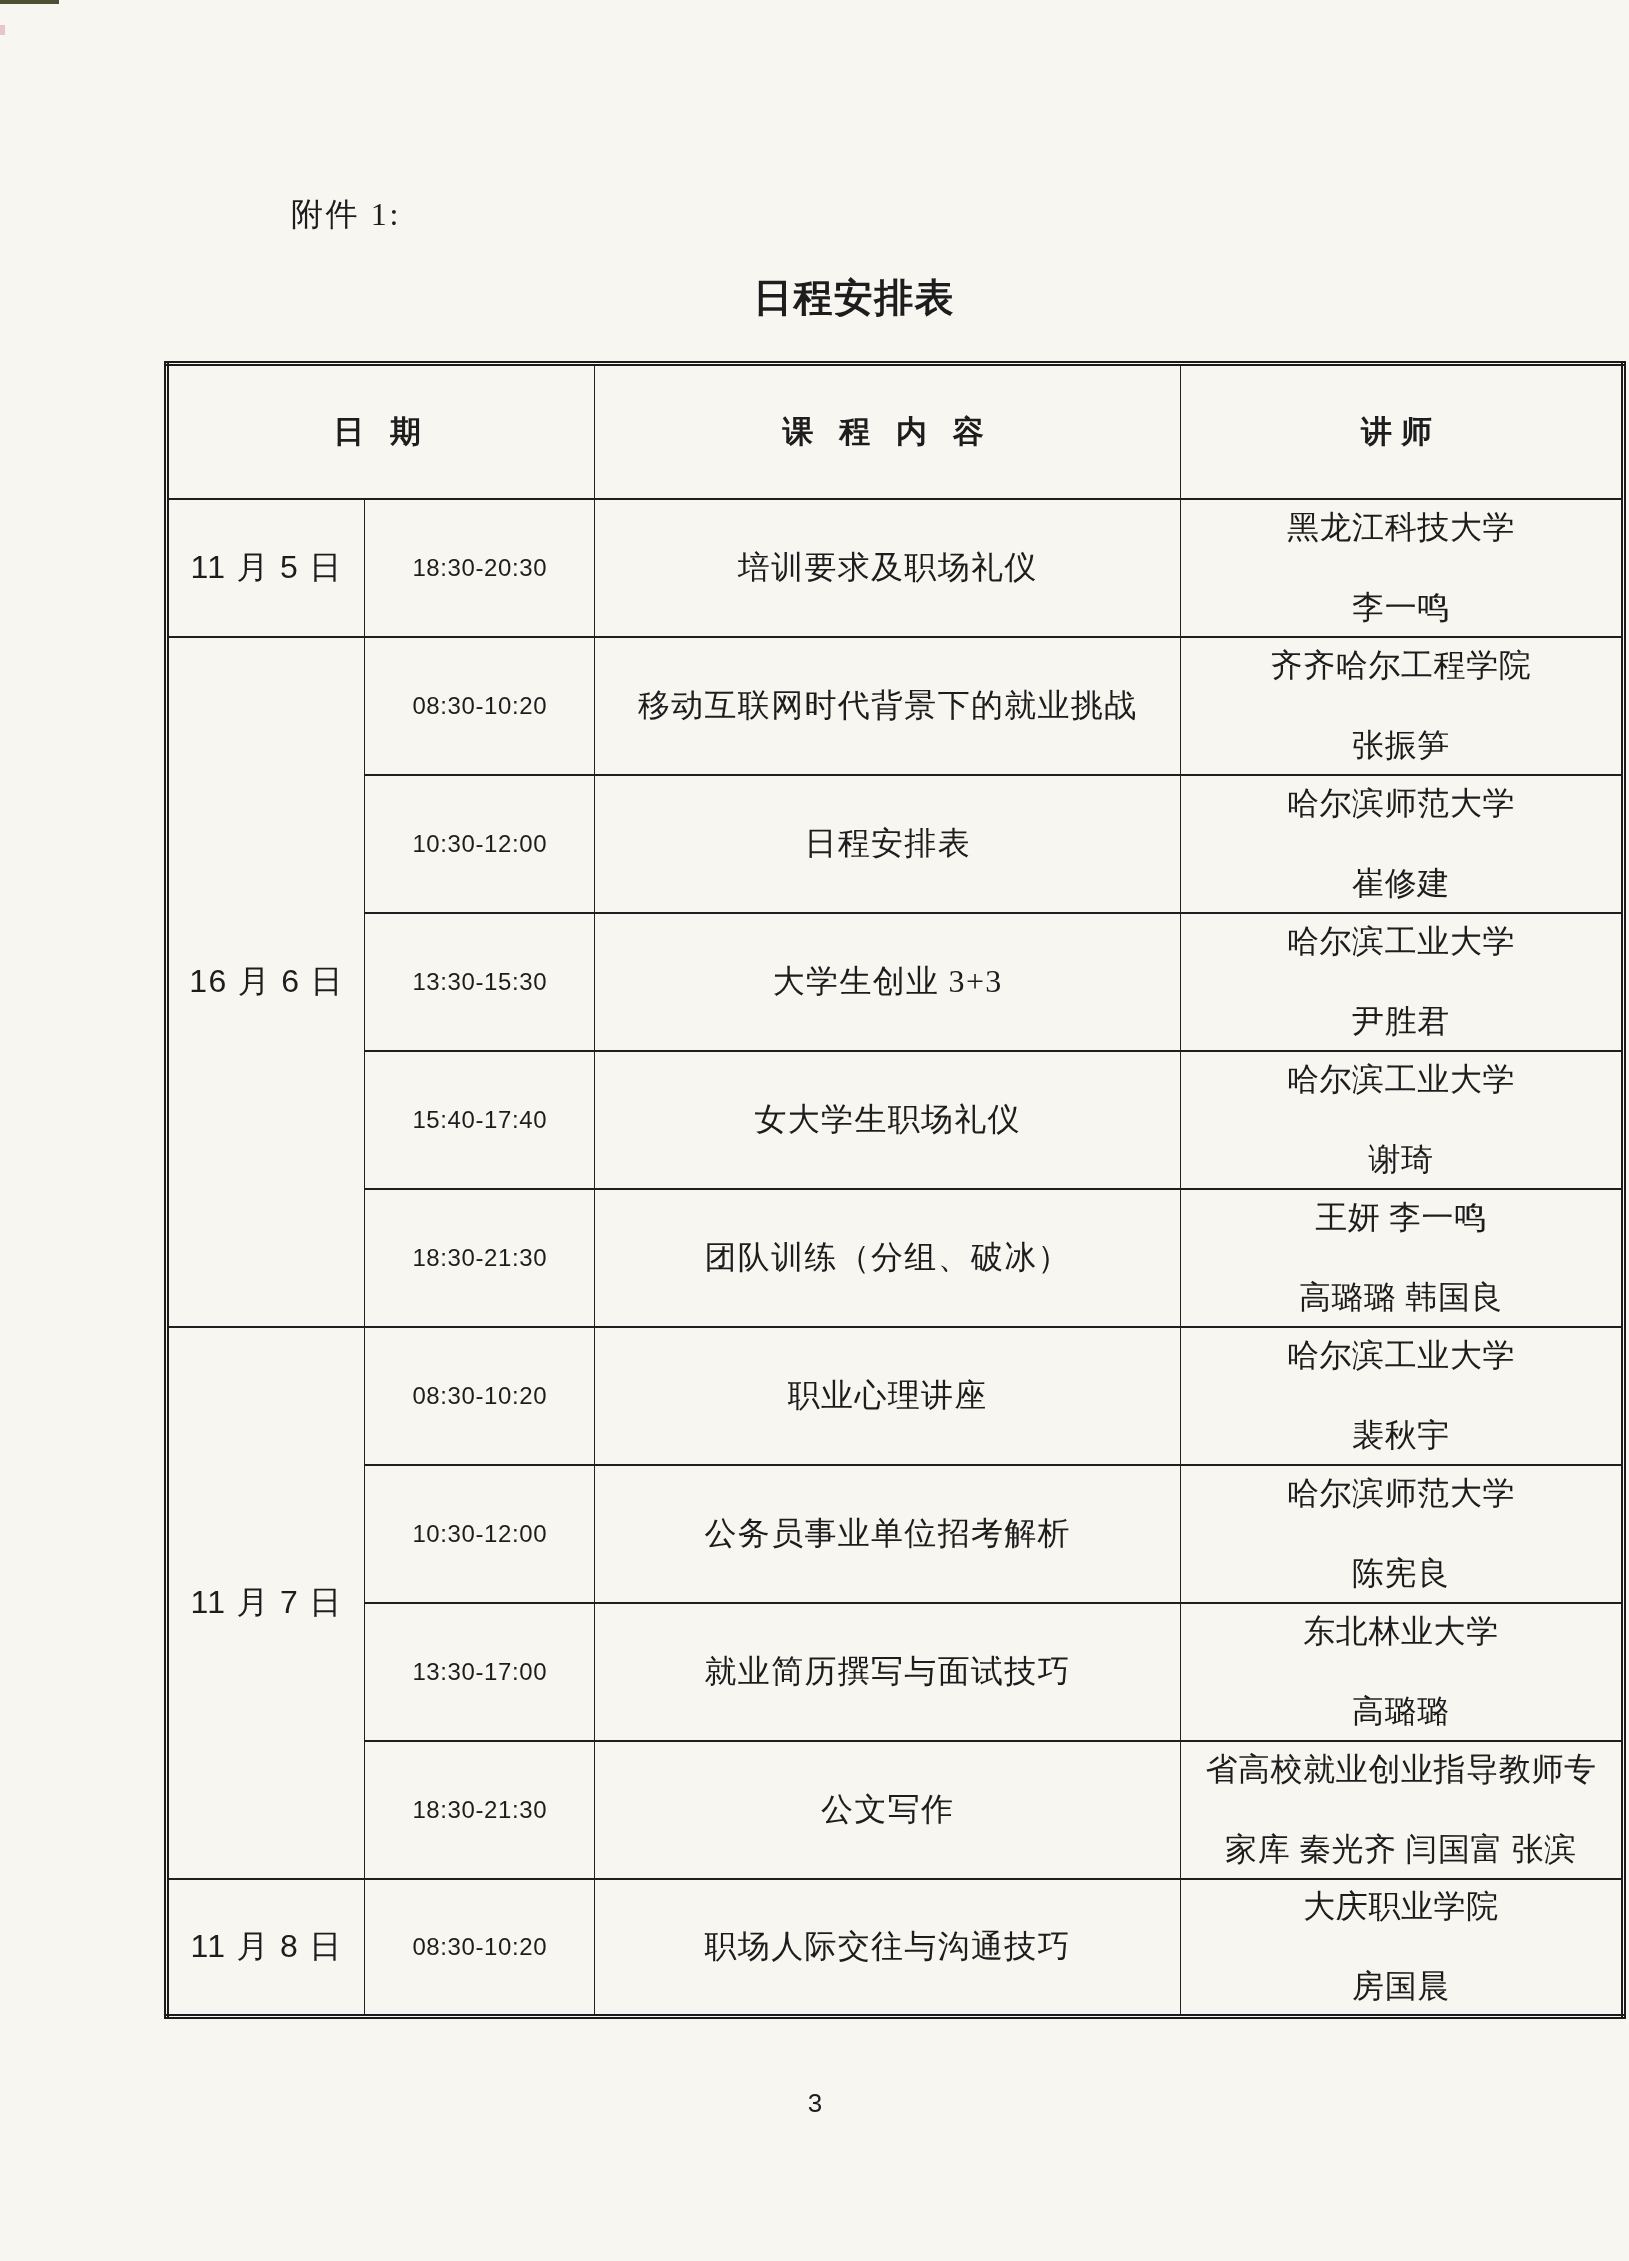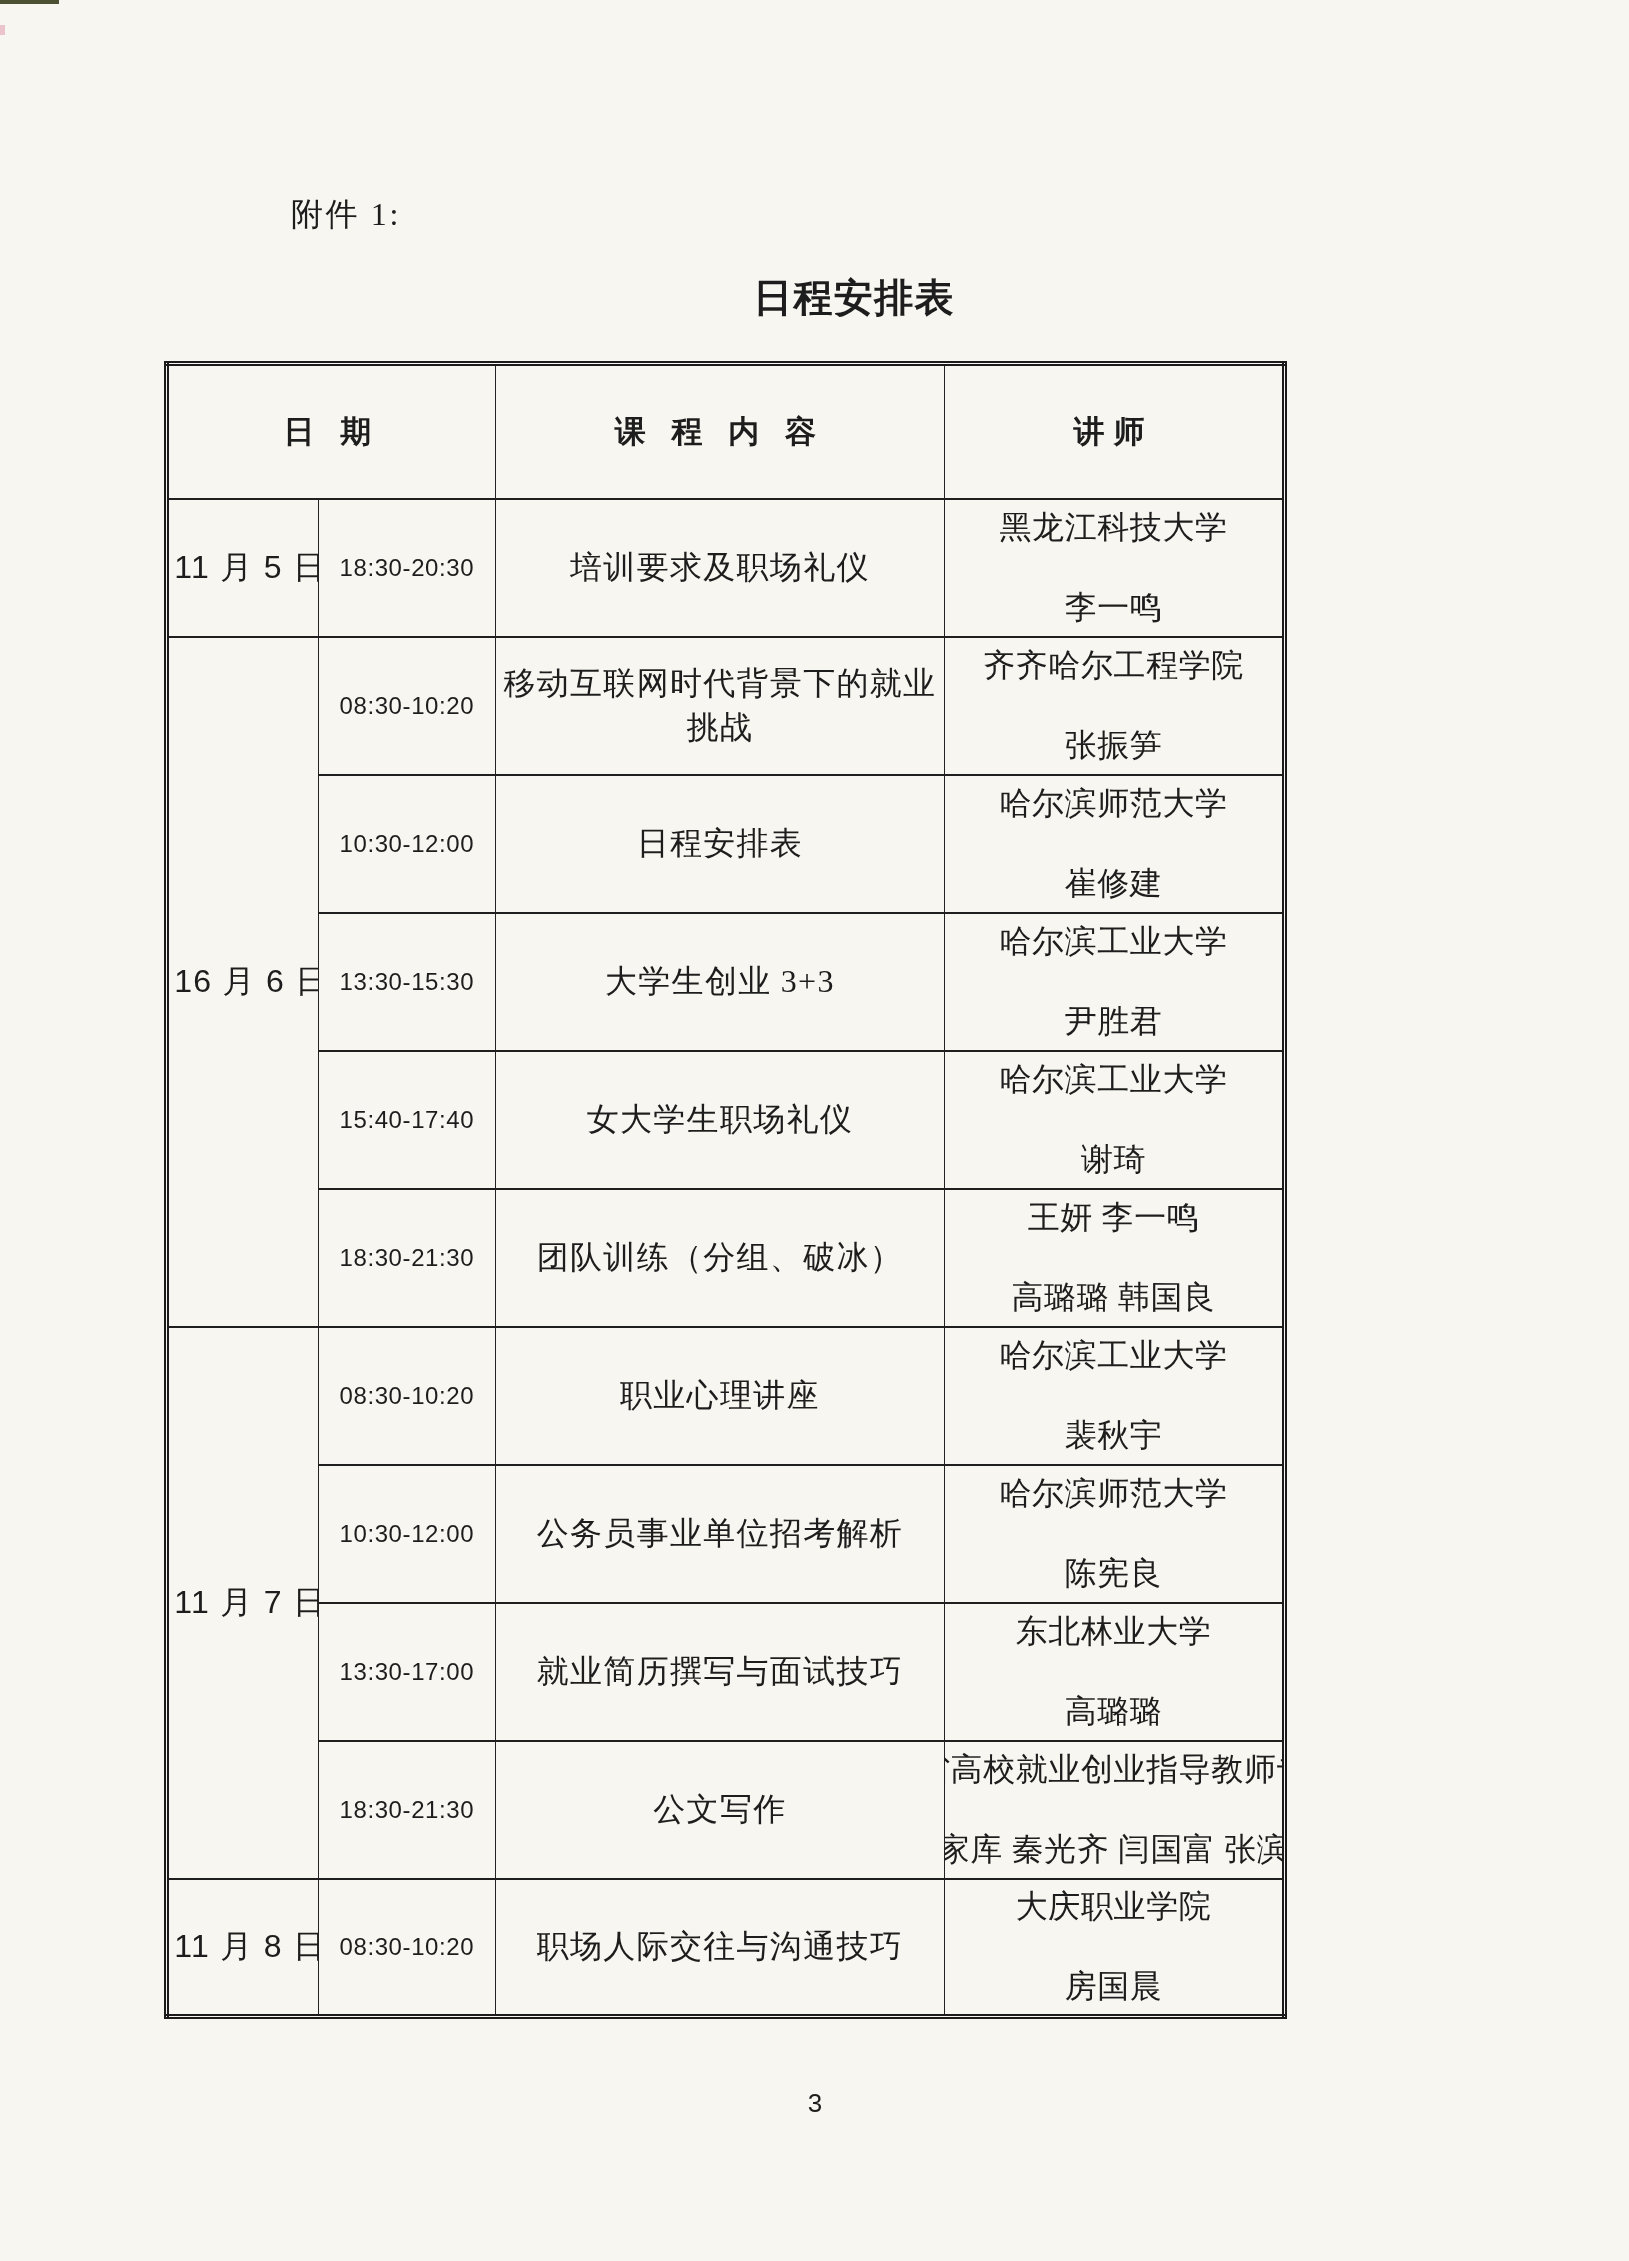--- a/index.html
+++ b/index.html
@@ -22,21 +22,21 @@
     position:absolute; left:291px; top:193px;
     font-size:32px; letter-spacing:2.6px;
   }
   .doc-title {
     position:absolute; left:39px; top:271px; width:1630px;
     text-align:center; font-size:39px; font-weight:bold; letter-spacing:1.3px;
   }
 
   table.schedule {
     position:absolute; left:164px; top:361px;
-    width:1123px;
+    width:1462px;
     border-collapse:collapse; table-layout:fixed;
     border:5.8px double #1b1b1b;
     padding-left:17px;
   }
   .schedule th, .schedule td {
     border-left:1.3px solid #222;
     border-right:1.3px solid #222;
     border-top:2.6px solid #1f1f1f;
     border-bottom:2.6px solid #1f1f1f;
     text-align:center; vertical-align:middle;

